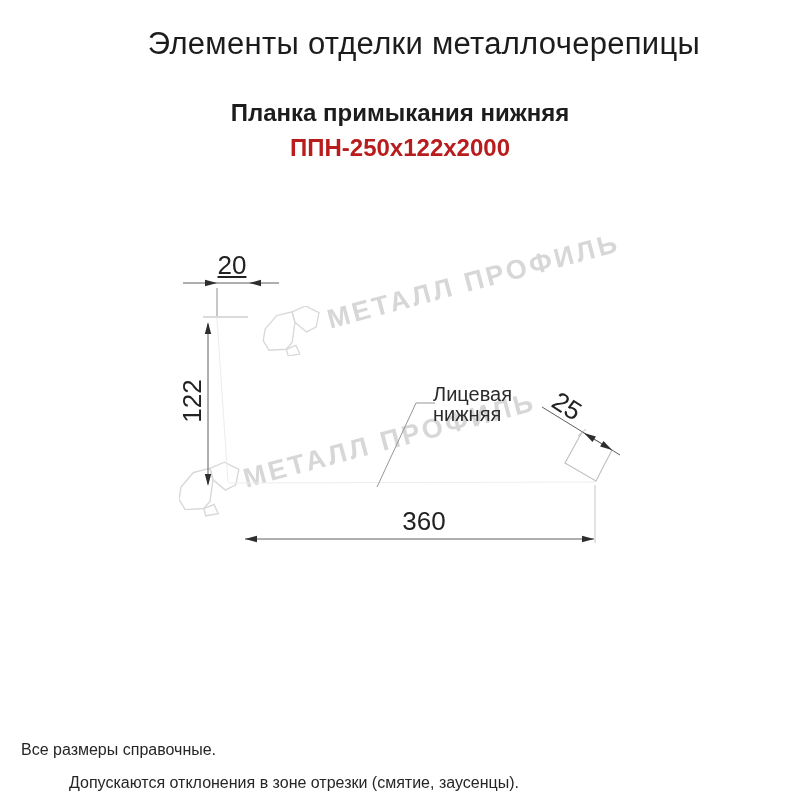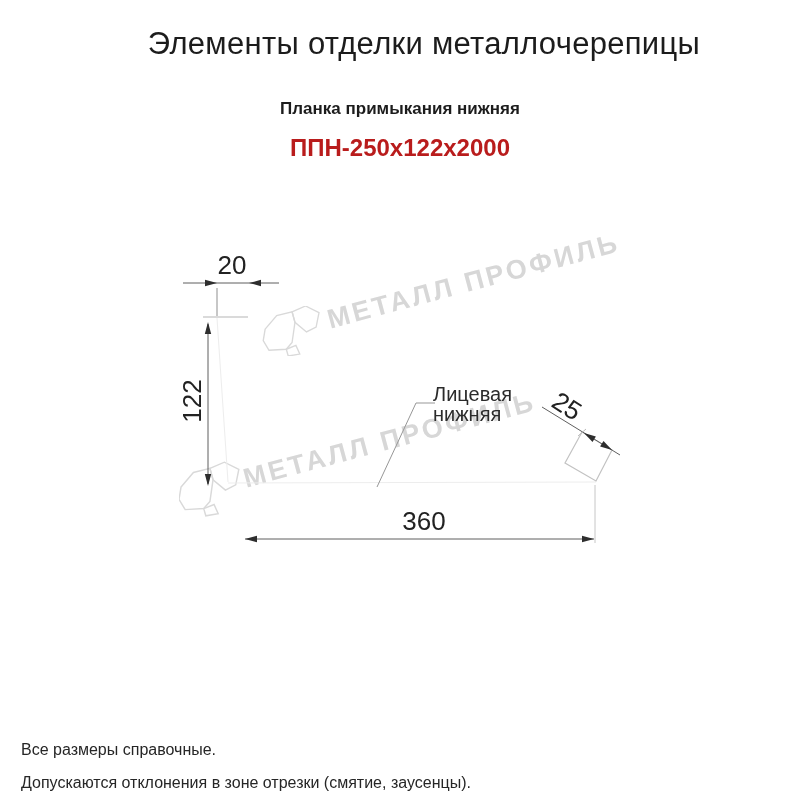--- a/index.html
+++ b/index.html
@@ -3,38 +3,38 @@
 <meta charset="utf-8">
 <style>
   html,body{margin:0;padding:0;}
   body{
     width:800px;height:800px;position:relative;background:#ffffff;overflow:hidden;
     font-family:"Liberation Sans", sans-serif;color:#1b1b1b;
   }
   .abs{position:absolute;}
   
   .title{left:0;right:0;top:26px;text-align:center;font-size:31px;font-weight:400;color:#1c1c1c;letter-spacing:.3px;margin-left:48px;}
-  .sub1{left:0;right:0;top:99px;text-align:center;font-size:17px;font-weight:700;color:#1c1c1c;}
+  .sub1{left:0;right:0;top:99px;text-align:center;font-size:24px;font-weight:700;color:#1c1c1c;}
   .sub2{left:0;right:0;top:134px;text-align:center;font-size:24px;font-weight:700;color:#b91c1c;}
   
   .wm-text{font-size:27px;font-weight:700;letter-spacing:3px;color:#d7d7d7;white-space:nowrap;
            transform:rotate(-15deg);transform-origin:0 50%;}
   .wm1{left:328px;top:305px;}
   .wm2{left:244px;top:464px;}
   
   .dim{font-size:26px;font-weight:400;color:#222;text-align:center;line-height:26px;}
-  .d20{left:207px;top:252px;width:50px;}
+  .d20{left:207px;top:252px;width:50px;text-decoration:underline;}
   .d122{left:162px;top:388px;width:60px;transform:rotate(-90deg);}
   .d250{left:394px;top:508px;width:60px;}
   .d25{left:544px;top:393px;width:46px;transform:rotate(33deg);}
   .face-label{left:433px;top:384px;font-size:20px;line-height:20px;color:#2b2b2b;}
   
   .foot{left:21px;font-size:16px;color:#262626;}
   .foot1{top:741px;}
-  .foot2{top:774px;}
+  .foot2{top:774px;margin-left:48px;}
   .layer{left:0;top:0;width:800px;height:800px;}
   svg{display:block;}
 </style>
 </head>
 <body>
 
 <div class="abs layer">
 
   <svg class="abs" style="left:262px;top:306px" width="64" height="50" viewBox="0 0 64 52">
     <polygon points="2,24 14,10 30,6 33,17 30,38 24,45 6,46 0,36" fill="none" stroke="#d9d9d9" stroke-width="1.4"></polygon>

